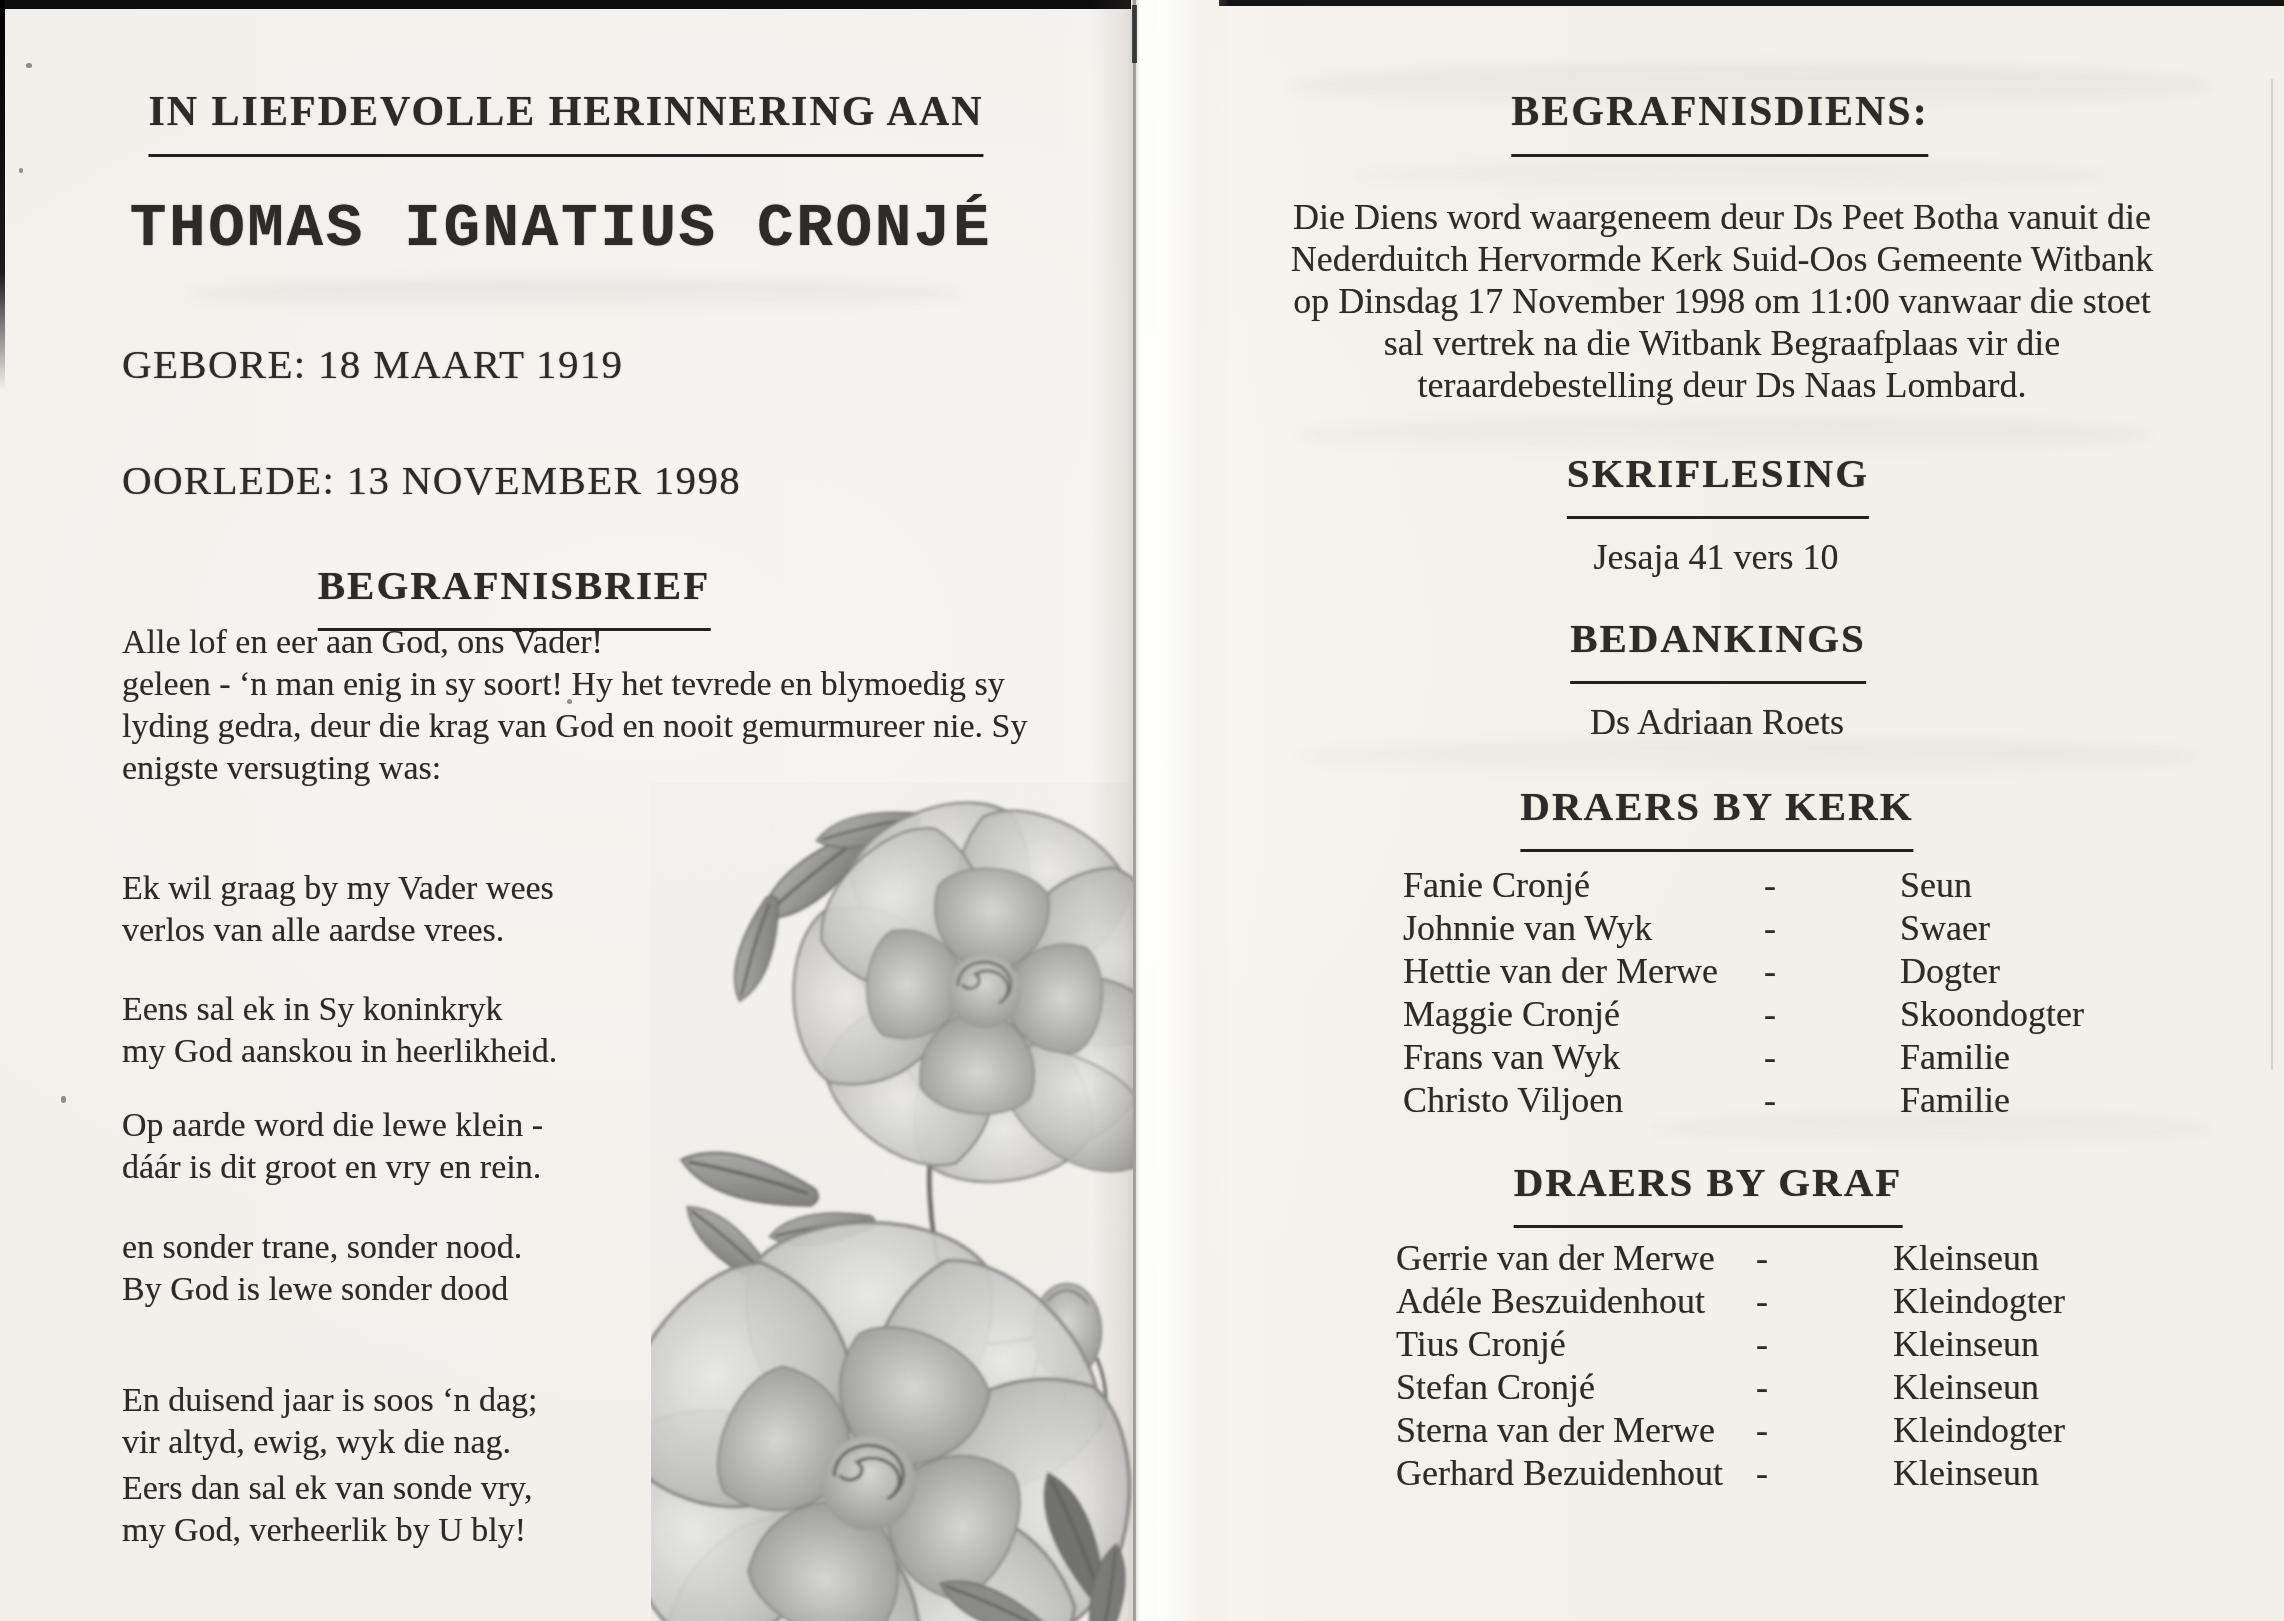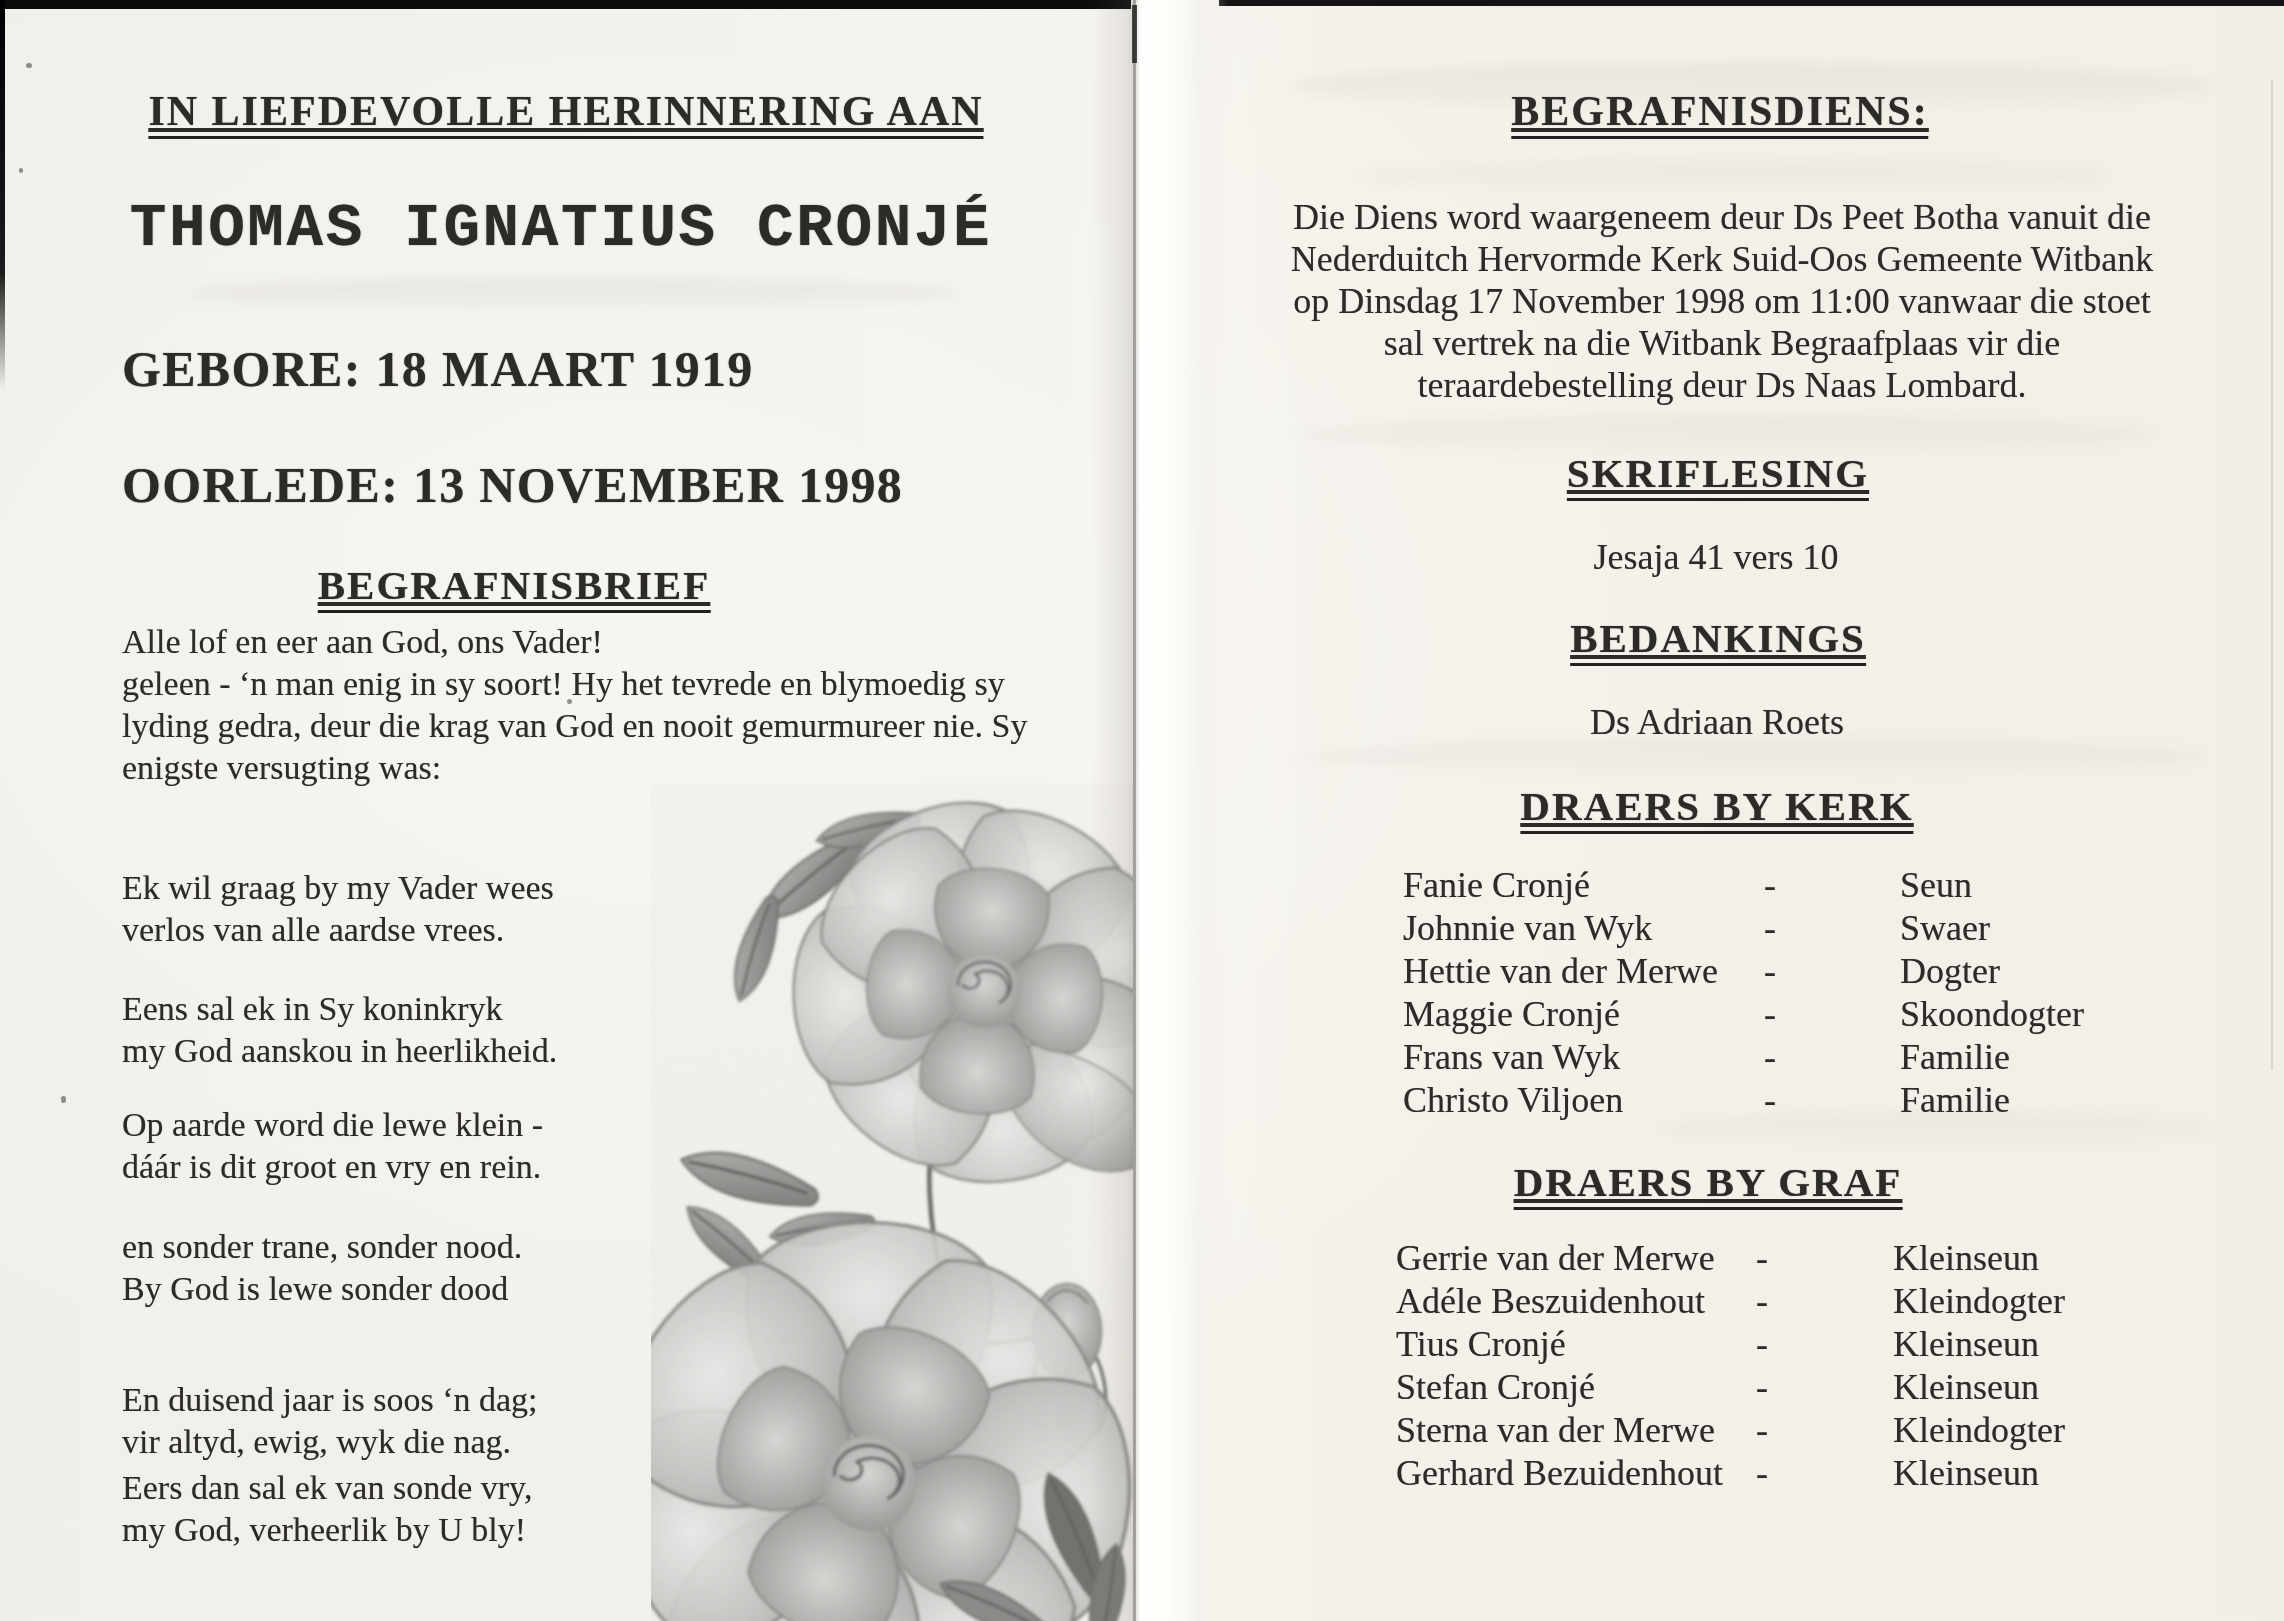--- a/index.html
+++ b/index.html
@@ -30,28 +30,28 @@
       rgba(253,253,250,.95) 55%,
       rgba(240,238,232,.4) 80%,
       rgba(240,238,232,0) 100%);
   }
   .fold-line{left:1133px;top:0;width:2.6px;height:1622px;background:rgba(70,68,64,.38);}
   .fold-tick{left:1132px;top:5.3px;width:5.3px;height:58px;background:rgba(20,20,20,.75);}
   .smudge{position:absolute;filter:blur(6px);border-radius:50%;}
   .band{background:linear-gradient(180deg,rgba(104,100,94,.16),rgba(104,100,94,.05));}
   .dot{position:absolute;background:rgba(60,58,54,.55);border-radius:50%;filter:blur(0.7px);}
   
-  .h-ul{border-bottom:3.3px solid #23211f;padding-bottom:4px;text-decoration:underline;}
+  .h-ul{border-bottom:3.3px solid #23211f;padding-bottom:22px;}
   .head{font-weight:700;font-size:42px;line-height:1;letter-spacing:2px;white-space:nowrap;
         text-shadow:0 0 1.1px rgba(40,38,35,.6);}
   .body-txt{font-size:34px;line-height:42px;text-shadow:0 0 0.7px rgba(45,43,40,.45);white-space:nowrap;}
   
   .l-name{font-weight:700;font-size:61px;line-height:1;letter-spacing:2.6px;white-space:nowrap;
           text-shadow:0 0 1.3px rgba(40,38,35,.65);}
-  .l-vital{font-weight:700;font-size:50px;line-height:1;letter-spacing:1.3px;white-space:nowrap;
+  .l-vital{font-weight:400;font-size:41px;line-height:1;letter-spacing:1.3px;white-space:nowrap;
            text-shadow:0 0 1.2px rgba(40,38,35,.6);}
   .l-sect{font-size:41px;}
   .stanza{white-space:nowrap;}
   
   #page-right{left:1162px;top:0;width:1122px;height:1622px;}
   .r-para{width:991px;text-align:center;font-size:36px;line-height:42px;white-space:normal;}
   .b-row{position:relative;height:43px;}
   .b-name{position:absolute;left:0;top:0;}
   .b-dash{position:absolute;top:0;width:40px;text-align:center;}
   .b-rel{position:absolute;top:0;}

